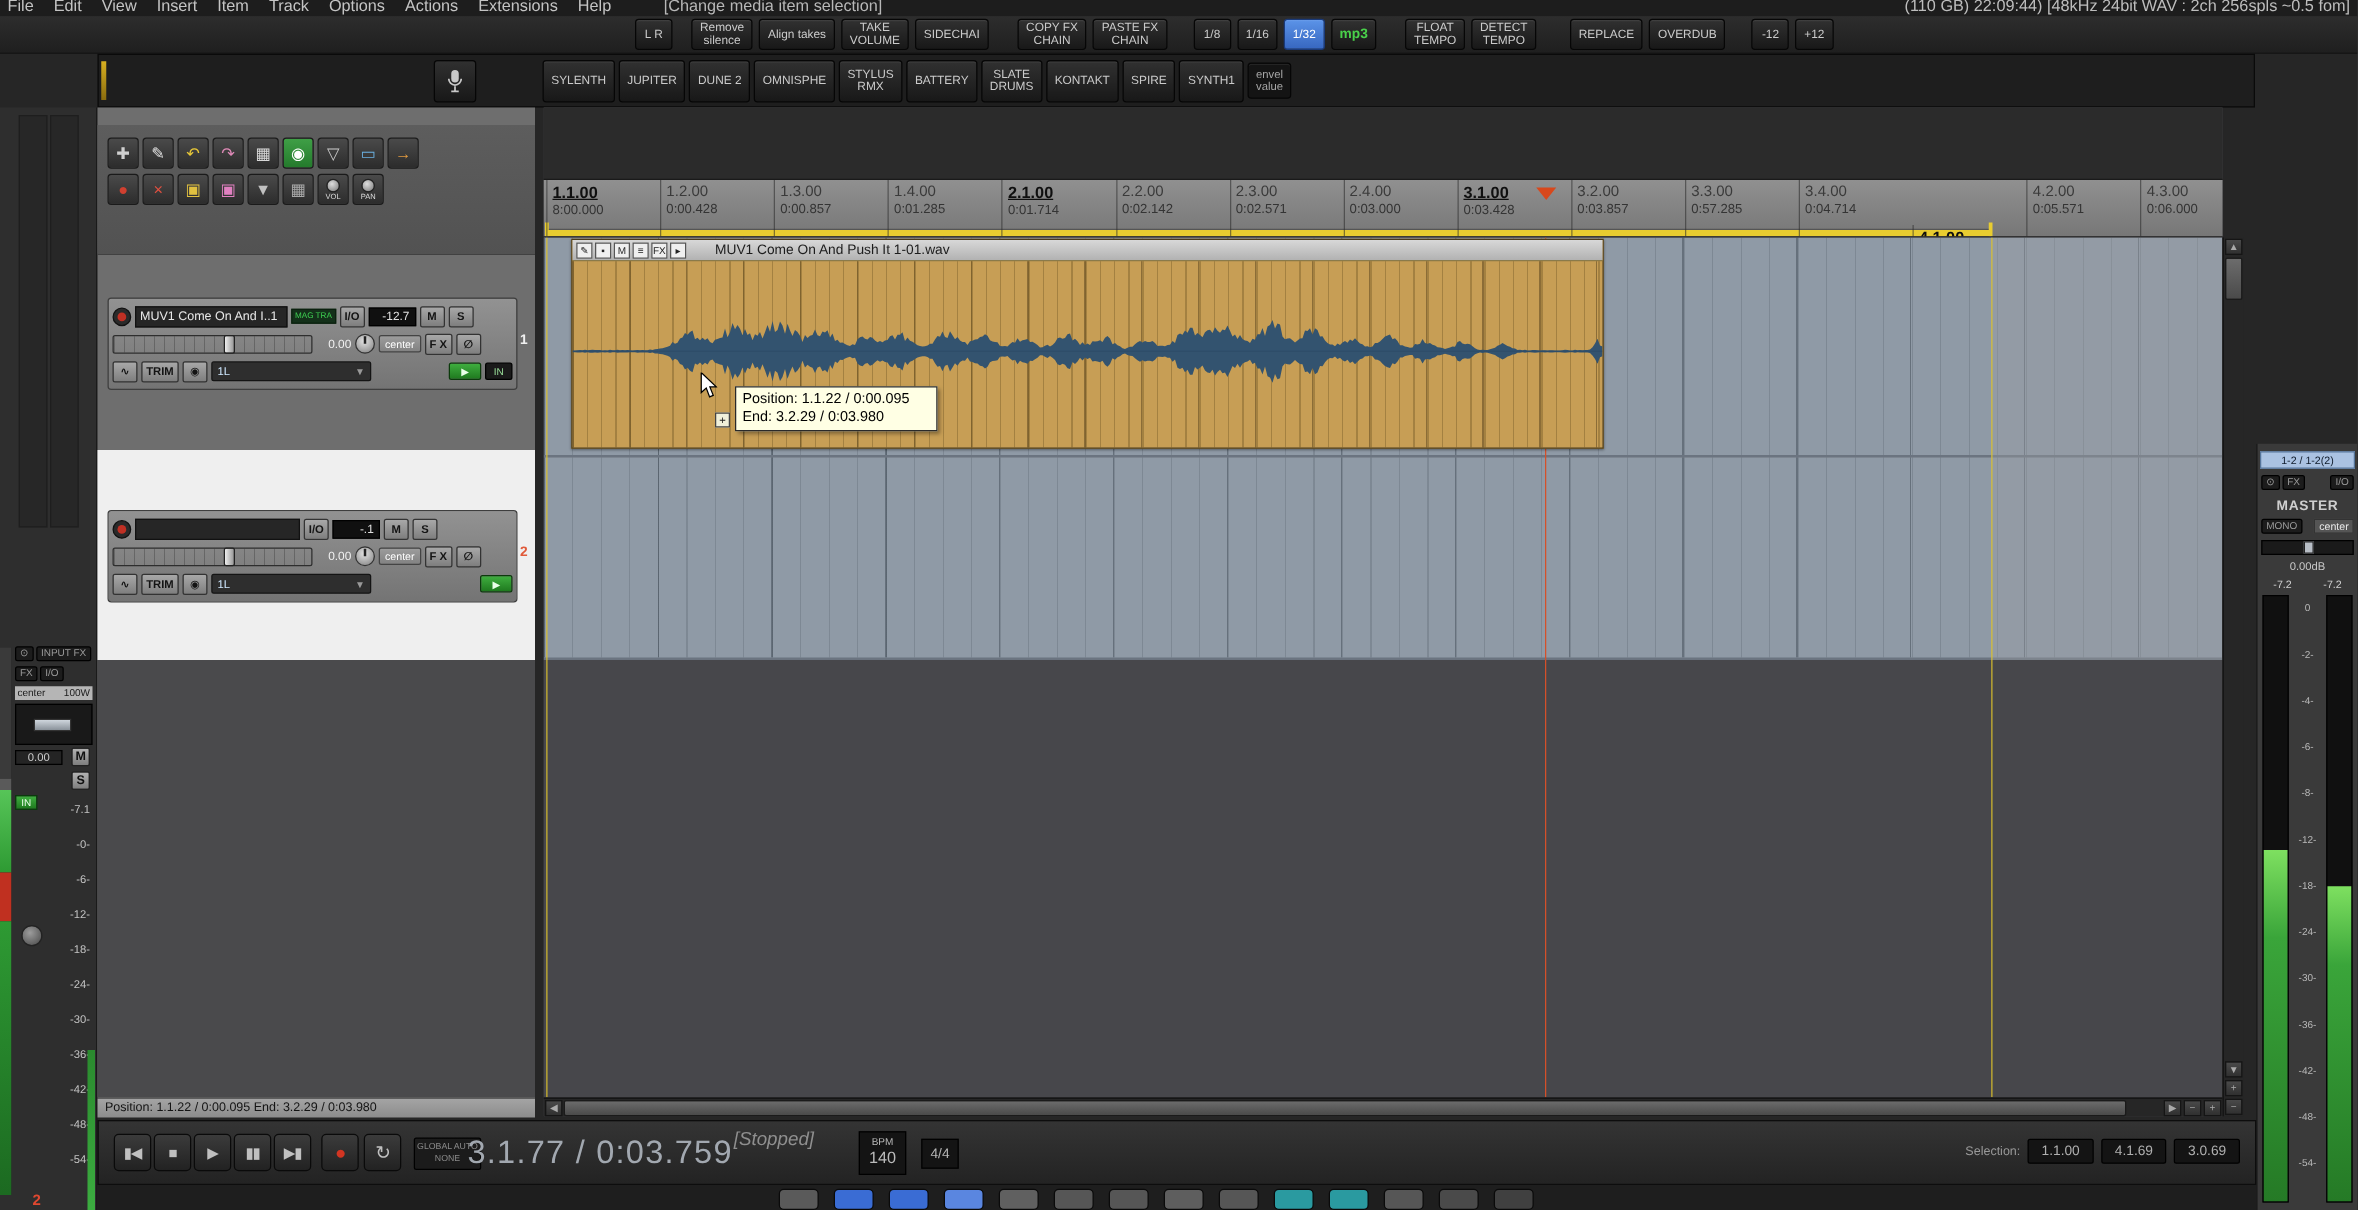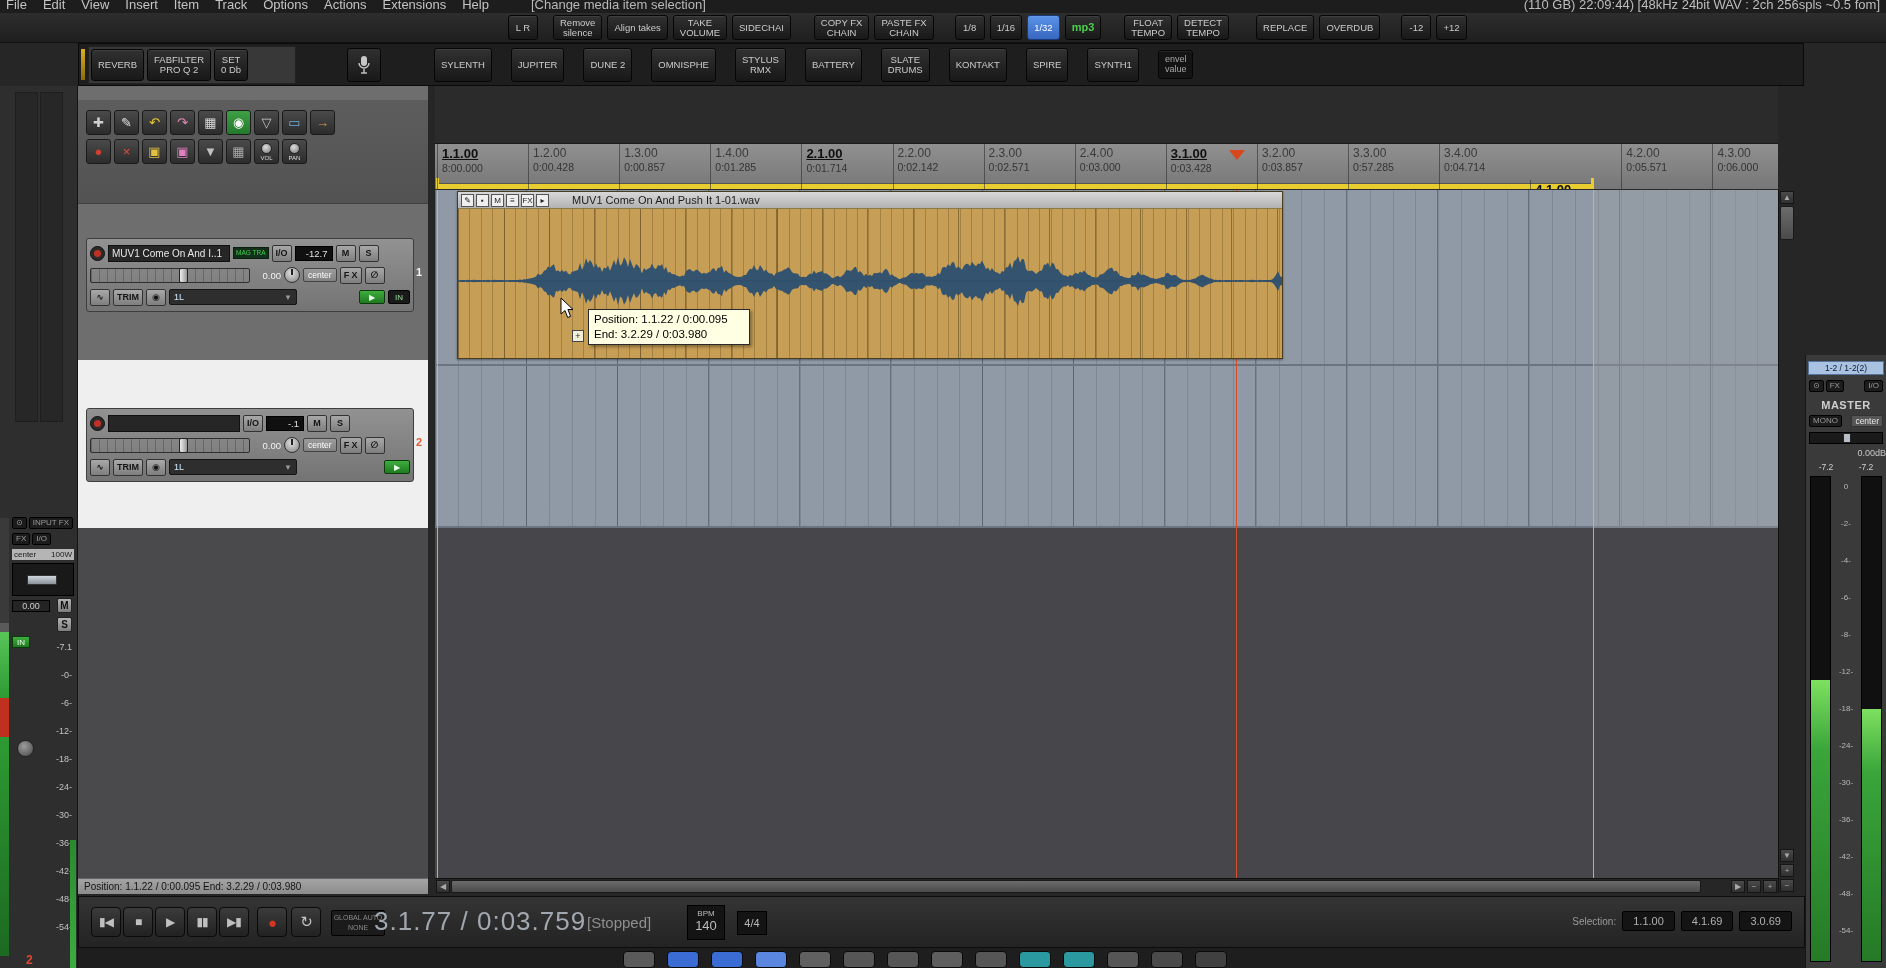--- a/index.html
+++ b/index.html
@@ -28,21 +28,21 @@
   .toolbar2 { position:absolute; top:43px; left:78px; width:1726px; height:43px;
     background:#1e1e1e; border:1px solid #0a0a0a; }
   .tb2-accent { position:absolute; left:2px; top:5px; bottom:5px; width:4px;
     background:linear-gradient(#d8b020,#8a6c0e); }
   .tb2-group { position:absolute; left:9px; top:2px; height:38px; width:208px;
     background:#383838; border:1px solid #222; display:flex; align-items:center; padding:2px; gap:3px; }
   .tb2-group .tbtn { height:32px; margin-right:0; }
   .mic-btn { position:absolute; left:268px; top:4px; width:34px; height:34px;
     background:linear-gradient(#303030,#181818); border:1px solid #060606; border-radius:3px;
     display:flex; align-items:center; justify-content:center; }
-  .tb2-main { position:absolute; left:331px; top:4px; height:26px; display:flex; gap:19px;padding-left:24px; }
+  .tb2-main { position:absolute; left:331px; top:4px; height:26px; display:flex; gap:3px;padding-left:24px; }
   .tb2-main .tbtn { height:34px; margin-right:0; }
   .tbtn.dark2 { background:#141414; height:29px; margin-top:2px; font-size:9px; color:#a8a8a8; }
 
   
   .left-strip { position:absolute; left:0; top:86px; width:78px; bottom:0; background:#2e2e2e;
     border-right:1px solid #141414; font-size:9px; }
   .ls-chan { position:absolute; top:6px; height:330px; width:23px; background:#272727; border:1px solid #1e1e1e; }
   .c1 { left:15px; } .c2 { left:40px; }
   .ls-meterbar { position:absolute; left:0; top:432px; width:9px; bottom:12px; background:#222; }
   .ls-meterbar div { width:100%; }
@@ -201,21 +201,21 @@
     font-size:8.5px; text-align:center; padding:1px 0; border:1px solid #55749a; white-space:nowrap; overflow:hidden;}
   .m-row1 { position:absolute; left:3px; top:25px; display:flex; gap:2px; }
   .m-io { position:absolute; right:3px; top:25px; }
   .m-label { position:absolute; left:0; right:0; top:44px; text-align:center; color:#cfcfcf;
     font-weight:bold; font-size:11px; letter-spacing:.5px; }
   .m-mono { position:absolute; left:3px; top:60px; }
   .m-pan { position:absolute; right:3px; top:60px; font-size:8.5px; color:#e8e8e8; background:#555;
     border:1px solid #333; padding:0 3px; }
   .m-fader { position:absolute; left:3px; right:3px; top:77px; height:12px; background:#1a1a1a; border:1px solid #000; }
   .m-fthumb { position:absolute; left:46%; top:0; width:8px; height:10px; background:#b8bec6; border:1px solid #222; }
-  .m-vol { position:absolute; left:0; right:0; top:93px; text-align:right; font-size:9px; color:#c8c8c8; }
+  .m-vol { position:absolute; left:0; right:0; top:93px; text-align:center; font-size:9px; color:#c8c8c8; }
   .m-peaks { position:absolute; left:0; right:0; top:107px; display:flex; justify-content:space-around;
     font-size:8.5px; color:#d0d0d0; }
   .m-meters { position:absolute; left:4px; right:4px; top:121px; bottom:6px; display:flex; gap:2px; }
   .m-bar { flex:1; background:#101010; position:relative; border:1px solid #000; }
   .m-fill { position:absolute; left:0; right:0; bottom:0; background:linear-gradient(#7ee060 0%, #3aa53a 25%, #257a26 100%); }
   .m-scale { width:26px; position:relative; }
   .m-scale span { position:absolute; left:0; right:0; text-align:center; font-size:8px; color:#b8b8b8; }
 
   
   .transport { position:absolute; left:78px; top:896px; width:1727px; height:52px;
@@ -223,21 +223,21 @@
   .tp-btn { position:absolute; top:10px; width:30px; height:30px; background:linear-gradient(#3b3b3b,#222);
     border:1px solid #0a0a0a; border-radius:4px; color:#c0c0c0; font-size:12px; display:flex;
     align-items:center; justify-content:center; letter-spacing:-1px; }
   .b1{left:12px}.b2{left:44px}.b3{left:76px}.b4{left:108px}.b5{left:140px}
   .b6{left:178px; color:#d23522; font-size:15px;}
   .b7{left:212px; font-size:15px;}
   .tp-auto { position:absolute; left:252px; top:13px; width:54px; height:26px; background:#1b1b1b;
     border:1px solid #000; color:#8a8a8a; font-size:7px; text-align:center; line-height:1.4;
     padding-top:2px; border-radius:2px; }
   .tp-time { position:absolute; left:295px; top:9px; font-size:26px; color:#a2a8b0; letter-spacing:1px; white-space:nowrap; }
-  .tp-stopped { position:absolute; left:508px; top:17px; font-size:15px; color:#8f8f8f; }
+  .tp-stopped { position:absolute; left:508px; top:6px; font-size:15px; color:#8f8f8f;font-style:italic; }
   .tp-bpm { position:absolute; left:608px; top:8px; width:38px; height:35px; background:#141414;
     border:1px solid #000; text-align:center; color:#bbb; }
   .tp-bpm .l { font-size:8px; display:block; margin-top:3px; }
   .tp-bpm .v { font-size:13px; display:block; }
   .tp-sig { position:absolute; left:658px; top:14px; width:30px; height:24px; background:#141414;
     border:1px solid #000; color:#b8b8b8; font-size:11px; display:flex; align-items:center; justify-content:center; }
   .tp-rate { position:absolute; left:700px; top:6px; width:200px; height:40px; }
   .tp-rate .lab { font-size:10px; color:#aaa; }
   .tp-rate .val { position:absolute; left:92px; top:0; font-size:9px; color:#ccc; }
   .tp-slider { position:absolute; left:0; top:15px; width:196px; height:13px; background:#111;
@@ -294,27 +294,20 @@
       <div class="tbtn">DETECT
 TEMPO</div>
       <div class="tbtn" style="margin-left: 22px;">REPLACE</div>
       <div class="tbtn">OVERDUB</div>
       <div class="tbtn" style="margin-left: 16px;">-12</div>
       <div class="tbtn">+12</div>
     </div>
 
   <div class="toolbar2">
     <div class="tb2-accent"></div>
-    <div class="tb2-group">
-        <div class="tbtn">REVERB</div>
-        <div class="tbtn">FABFILTER
-PRO Q 2</div>
-        <div class="tbtn">SET
-0 Db</div>
-      </div>
     <div class="mic-btn">
       <svg width="14" height="20" viewBox="0 0 14 20">
         <rect x="4" y="1" width="6" height="10" rx="3" fill="#c8c8c8"></rect>
         <path d="M2 8 a5 5 0 0 0 10 0" stroke="#c8c8c8" stroke-width="1.4" fill="none"></path>
         <line x1="7" y1="14" x2="7" y2="18" stroke="#c8c8c8" stroke-width="1.4"></line>
         <line x1="4" y1="18" x2="10" y2="18" stroke="#c8c8c8" stroke-width="1.4"></line>
       </svg>
     </div>
     <div class="tb2-main">
         <div class="tbtn">SYLENTH</div>

